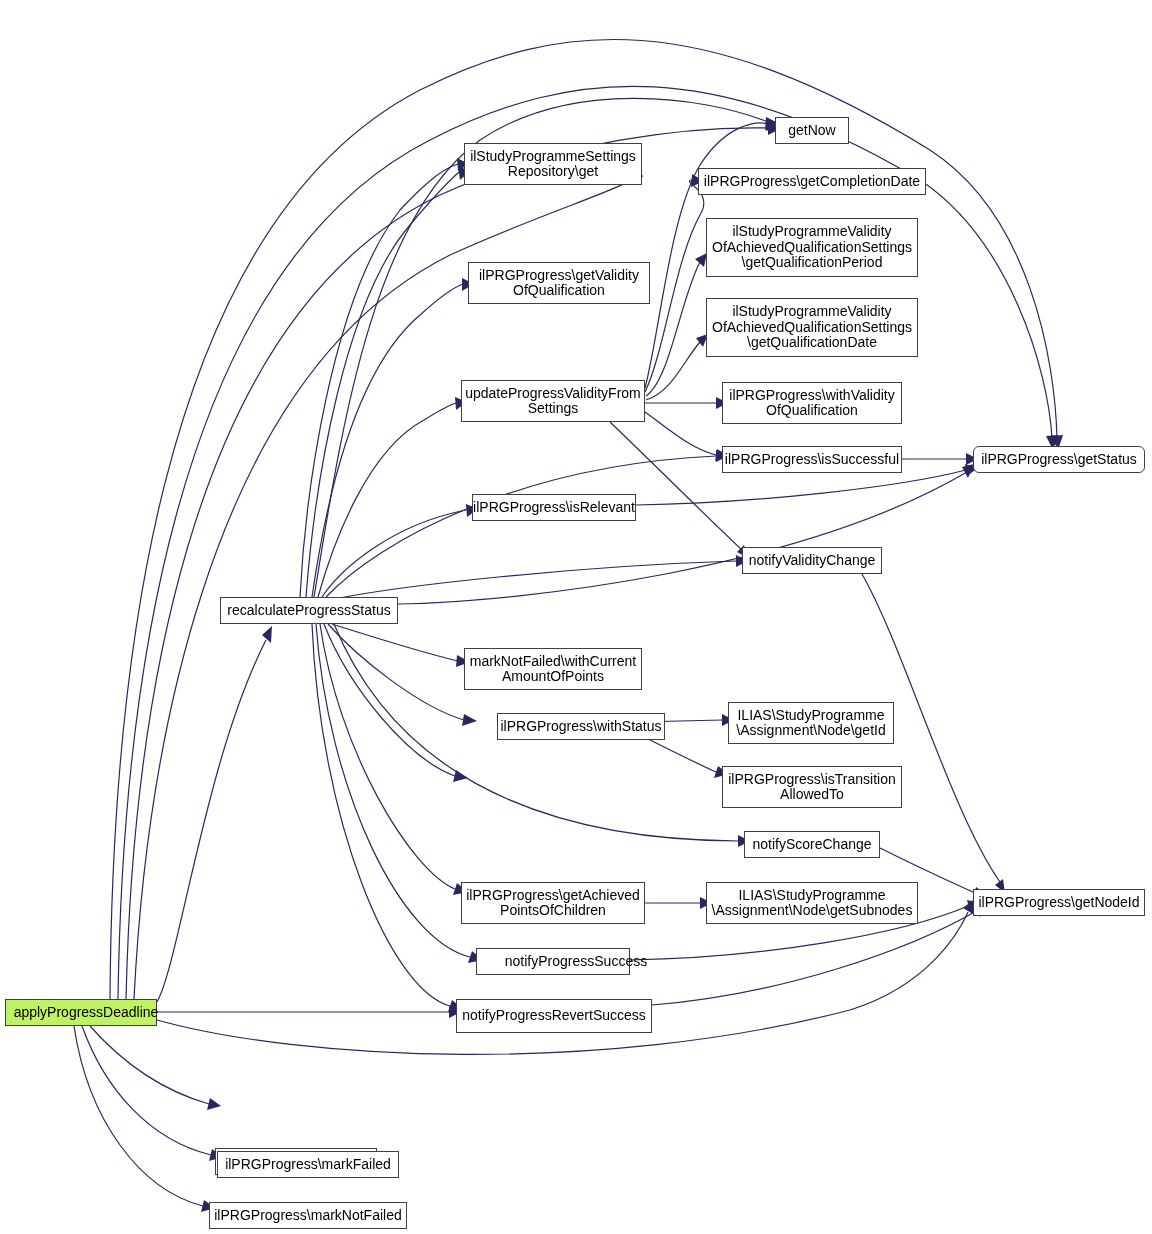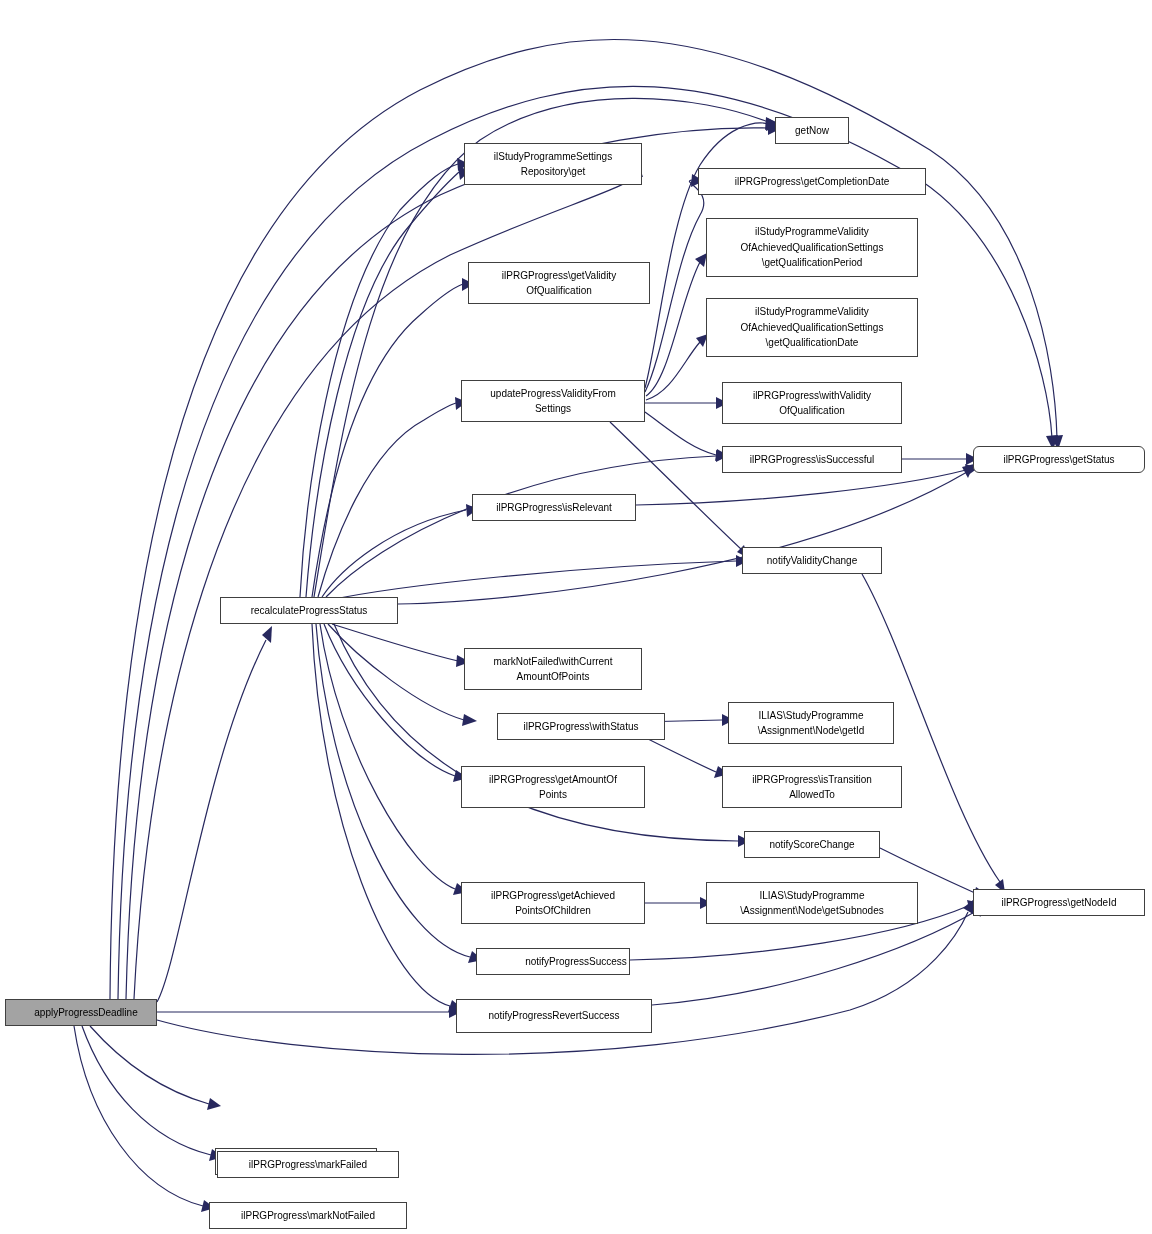--- a/index.html
+++ b/index.html
@@ -1,22 +1,22 @@
 <!DOCTYPE html>
 <html><head>
 <meta charset="utf-8">
 <style>
   html,body{margin:0;padding:0;background:#ffffff;}
   body{font-family:"Liberation Sans",sans-serif;}
   #canvas{position:relative;width:1152px;height:1234px;background:#ffffff;overflow:hidden;}
   #edges{position:absolute;left:0;top:0;width:1152px;height:1234px;}
   .node{position:absolute;box-sizing:border-box;border:1px solid #404040;background:#ffffff;
-        color:#000000;font-size:10px;line-height:15.5px;text-align:center;
+        color:#000000;font-size:14px;line-height:15.5px;text-align:center;
         display:flex;align-items:center;justify-content:center;white-space:pre-line;z-index:5;}
-  .node.root{background:#a3a3a3;border:1px solid #404040;padding-left:10px;}
+  .node.root{background:#bef264;border:1px solid #404040;padding-left:10px;}
   .edge{fill:none;stroke:#27285e;stroke-width:1.2;}
   .ahead{fill:#27285e;stroke:none;}
 </style>
 </head>
 <body>
 
 <div id="canvas">
   <svg id="edges" viewBox="0 0 1152 1234">
     <g>
 
@@ -143,22 +143,20 @@
   <div class="node" style="left:464px;top:143px;width:178px;height:42px;">ilStudyProgrammeSettings
 Repository\get</div>
   <div class="node" style="left:468px;top:262px;width:182px;height:42px;">ilPRGProgress\getValidity
 OfQualification</div>
   <div class="node" style="left:461px;top:380px;width:184px;height:42px;">updateProgressValidityFrom
 Settings</div>
   <div class="node" style="left:472px;top:494px;width:164px;height:27px;">ilPRGProgress\isRelevant</div>
   <div class="node" style="left:464px;top:648px;width:178px;height:42px;">markNotFailed\withCurrent
 AmountOfPoints</div>
   <div class="node" style="left:497px;top:713px;width:168px;height:27px;">ilPRGProgress\withStatus</div>
-  <div class="node" style="left:461px;top:766px;width:184px;height:42px;">ilPRGProgress\getAmountOf
-Points</div>
   <div class="node" style="left:461px;top:882px;width:184px;height:42px;">ilPRGProgress\getAchieved
 PointsOfChildren</div>
   <div class="node" style="left:476px;top:948px;width:154px;height:27px;padding-left:46px;">notifyProgressSuccess</div>
   <div class="node" style="left:456px;top:999px;width:196px;height:34px;">notifyProgressRevertSuccess</div>
   <div class="node" style="left:775px;top:117px;width:74px;height:27px;">getNow</div>
   <div class="node" style="left:698px;top:168px;width:228px;height:27px;">ilPRGProgress\getCompletionDate</div>
   <div class="node" style="left:706px;top:218px;width:212px;height:59px;">ilStudyProgrammeValidity
 OfAchievedQualificationSettings
 \getQualificationPeriod</div>
   <div class="node" style="left:706px;top:298px;width:212px;height:59px;">ilStudyProgrammeValidity

